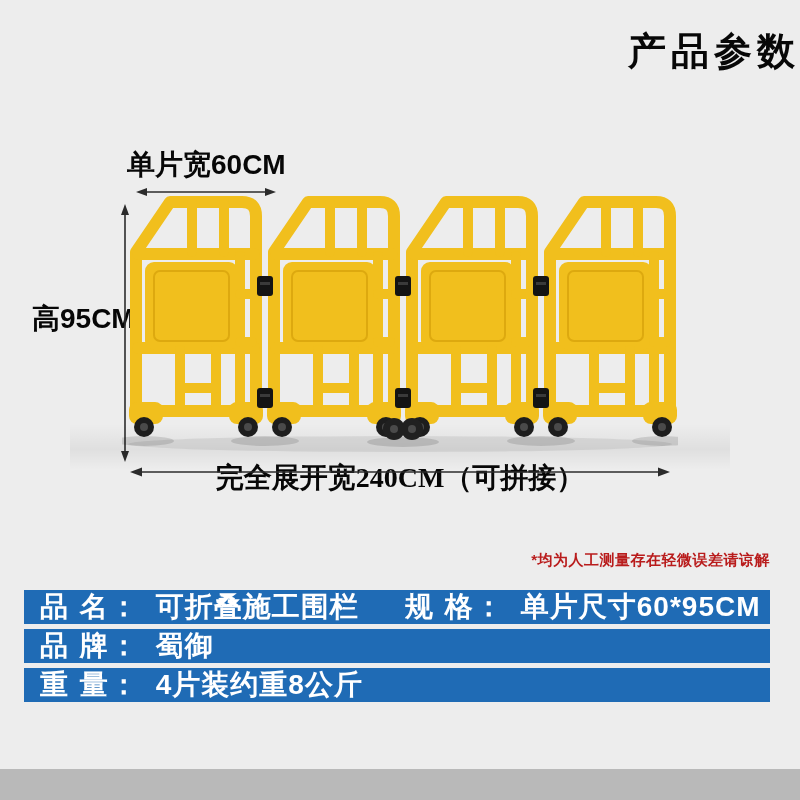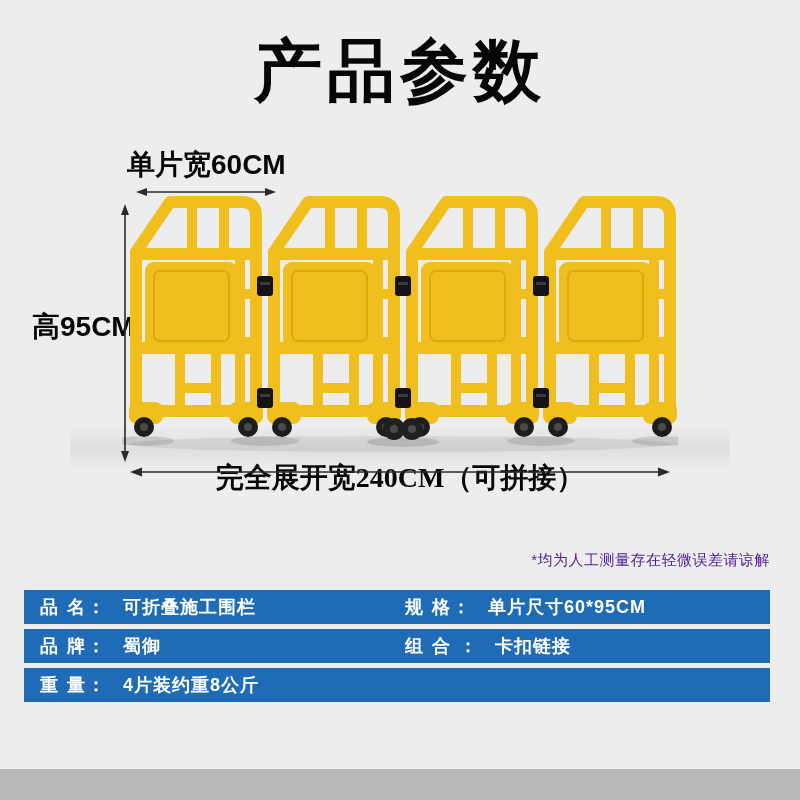--- a/index.html
+++ b/index.html
@@ -2,43 +2,43 @@
 <html><head>
 <meta charset="utf-8">
 <style>
   html,body{margin:0;padding:0;background:#dcdcdc;}
   .stage{
     position:relative;width:800px;height:800px;margin:0 auto;
     background:#EDEDED;overflow:hidden;
     font-family:"Liberation Sans","DejaVu Sans",sans-serif;color:#0a0a0a;
   }
   .title{
-    position:absolute;top:26px;left:0;width:100%;text-align:center;
-    font-size:68px;font-weight:bold;letter-spacing:5px;color:#070707;
+    position:absolute;top:26px;left:0;width:100%;text-align:right;
+    font-size:38px;font-weight:bold;letter-spacing:5px;color:#070707;
   }
   .dim-label{position:absolute;font-size:28px;font-weight:bold;color:#070707;white-space:nowrap;}
   .width-label{left:127px;top:146px;}
-  .height-label{left:32px;top:308px;}
+  .height-label{left:32px;top:300px;}
   .expanded-label{left:0;top:459px;width:100%;text-align:center;font-family:Liberation Serif, serif;}
   .arrow-svg{position:absolute;display:block;}
   .photo{position:absolute;left:122px;top:190px;width:556px;height:266px;}
   .floor-shade{
     position:absolute;left:70px;top:424px;width:660px;height:46px;
     background:linear-gradient(to bottom,rgba(0,0,0,0) 0%,rgba(0,0,0,0.06) 55%,rgba(0,0,0,0) 100%);
   }
   .note{
     position:absolute;top:551px;right:30px;
-    font-size:15px;font-weight:normal;color:#4c1d95;letter-spacing:0.5px;
+    font-size:15px;font-weight:bold;color:#b91c1c;letter-spacing:0.5px;
   }
   .spec-table{
     position:absolute;left:24px;top:590px;width:746px;
     display:flex;flex-direction:column;gap:5px;
   }
   .spec-row{height:34px;background:#1F6BB5;display:flex;align-items:stretch;}
-  .spec-cell{flex:1;display:flex;align-items:center;color:#ffffff;font-weight:bold;font-size:18px;white-space:nowrap;overflow:hidden;}
+  .spec-cell{flex:1;display:flex;align-items:center;color:#ffffff;font-weight:bold;font-size:28px;white-space:nowrap;overflow:hidden;}
   .spec-cell.left{padding-left:16px;}
   .spec-cell .lbl{letter-spacing:2px;}
   .spec-cell .val{margin-left:16px;letter-spacing:1px;}
   .bottom-band{position:absolute;left:0;bottom:0;width:100%;height:31px;background:#B9B9B9;}
   
   .tb{stroke:#F1BF1D;stroke-width:12;fill:none;stroke-linejoin:round;stroke-linecap:round;}
   .tb2{stroke:#F1BF1D;stroke-width:10;fill:none;stroke-linejoin:round;stroke-linecap:round;}
 </style>
 </head>
 <body>
@@ -142,24 +142,20 @@
       <div class="spec-cell">
         <span class="lbl">规 格：</span>
         <span class="val">单片尺寸60*95CM</span>
       </div>
     </div>
     <div class="spec-row">
       <div class="spec-cell left">
         <span class="lbl">品 牌：</span>
         <span class="val">蜀御</span>
       </div>
-      <div class="spec-cell">
-        <span class="lbl">组 合 ：</span>
-        <span class="val">卡扣链接</span>
-      </div>
     </div>
     <div class="spec-row">
       <div class="spec-cell left">
         <span class="lbl">重 量：</span>
         <span class="val">4片装约重8公斤</span>
       </div>
     </div>
   </div>
 
   <div class="bottom-band"></div>

